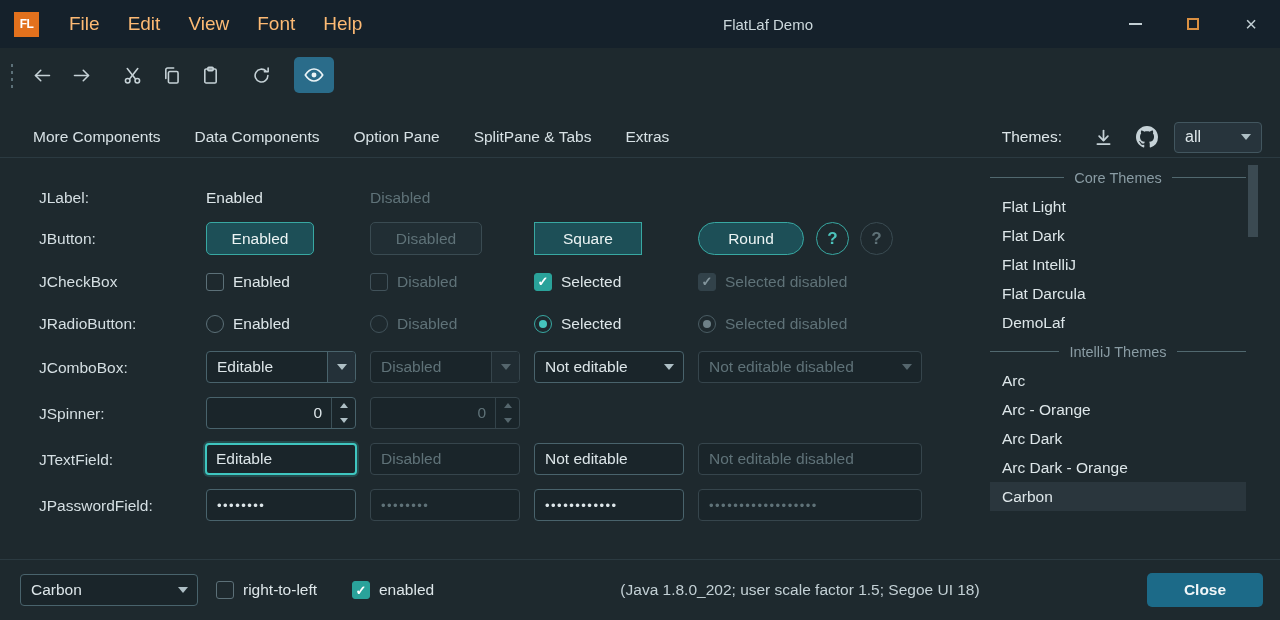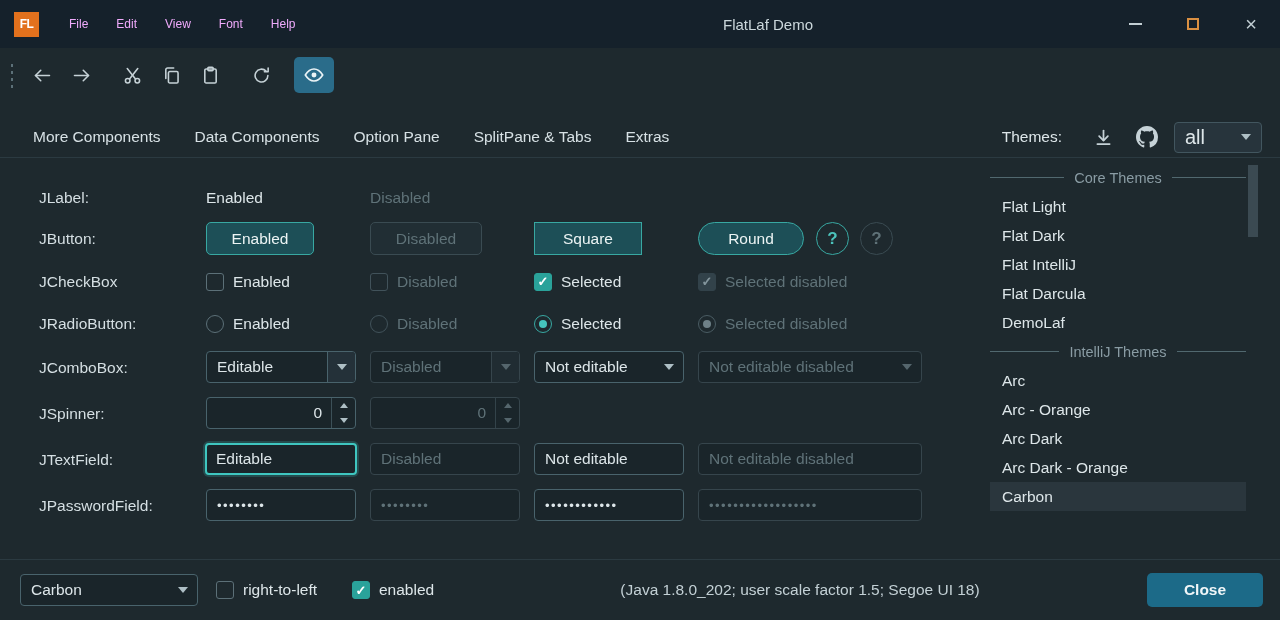--- a/index.html
+++ b/index.html
@@ -8,21 +8,21 @@
     background:#1e292e;
     font-family:"Liberation Sans", sans-serif;
     color:#dde6e9;
     font-size:15.5px;
   }
   .window { position:relative; width:1280px; height:620px; }
 
   
   .titlebar { position:absolute; top:0; left:0; width:100%; height:48px; background:#15212b; display:flex; align-items:center; }
   .logo { width:25px; height:25px; margin:0 16px 0 14px; background:#e2711d; border-radius:0; color:#fff; font-weight:700; font-size:12px; display:flex; align-items:center; justify-content:center; letter-spacing:-0.5px; }
-  .menu-item { padding:0 14px; font-size:12px; color:#f0abfc; height:48px; line-height:48px; cursor:default; }
+  .menu-item { padding:0 14px; font-size:19px; color:#fdba74; height:48px; line-height:48px; cursor:default; }
   .win-title { position:absolute; left:60%; transform:translateX(-50%); font-size:15px; color:#ccd8dc; }
   .win-controls { margin-left:auto; display:flex; height:100%; }
   .win-btn { width:58px; height:100%; display:flex; align-items:center; justify-content:center; }
   .min-glyph { width:13px; height:2px; background:#c2cfd4; }
   .max-glyph { width:12px; height:12px; border:2px solid #da9042; }
   .close-glyph { font-size:20px; color:#c2cfd4; line-height:1; }
 
   
   .toolbar { position:absolute; top:48px; left:0; width:100%; height:54px; display:flex; align-items:center; padding-left:10px; }
   .grip { width:4px; height:27px; margin-right:10px; background-image:radial-gradient(circle,#5c7078 1.3px,transparent 1.5px); background-size:4px 7px; background-position:center top; }
@@ -33,21 +33,21 @@
   .tool-btn.toggled svg { stroke:#eaf3f6; }
 
   
   .tabsrow { position:absolute; top:117px; left:0; width:100%; height:41px; border-bottom:1px solid #2b3a41; display:flex; align-items:center; padding-left:16px; }
   .tab { padding:0 17px; font-size:15.5px; height:100%; display:flex; align-items:center; position:relative; color:#d7e1e5; cursor:default; }
   .tab.selected::after { content:""; position:absolute; left:10px; right:10px; bottom:-1px; height:3px; background:#3fc6cb; }
   .themes-controls { margin-left:auto; display:flex; align-items:center; padding-right:18px; }
   .themes-label { font-size:15.5px; margin-right:24px; }
   .icon-btn { width:34px; height:32px; display:flex; align-items:center; justify-content:center; margin-right:10px; background:transparent; border:none; }
   .icon-btn svg.stroked { stroke:#c6d2d7; fill:none; stroke-width:2; stroke-linecap:round; stroke-linejoin:round; }
-  .mini-combo { width:88px; height:31px; background:#27343c; border:1px solid #42565f; border-radius:4px; display:flex; align-items:center; justify-content:space-between; padding:0 10px; font-size:20px; }
+  .mini-combo { width:88px; height:31px; background:#27343c; border:1px solid #42565f; border-radius:4px; display:flex; align-items:center; justify-content:space-between; padding:0 10px; font-size:16px; }
   .arrow-down { width:0; height:0; border-left:5px solid transparent; border-right:5px solid transparent; border-top:6px solid #aebfc5; }
   .arrow-down.dim { border-top-color:#55666d; }
 
   
   .content { position:absolute; top:158px; left:0; width:985px; height:401px; }
   .frow { position:absolute; left:0; width:100%; height:33px;margin-left:6px; }
   .rlabel { position:absolute; left:33px; top:0; line-height:33px; font-size:15.5px; color:#d5dfe3; }
   .cell { position:absolute; top:0; }
   .c1 { left:200px; } .c2 { left:364px; } .c3 { left:528px; } .c4 { left:692px; }
   .txt { line-height:33px; font-size:15.5px; }

